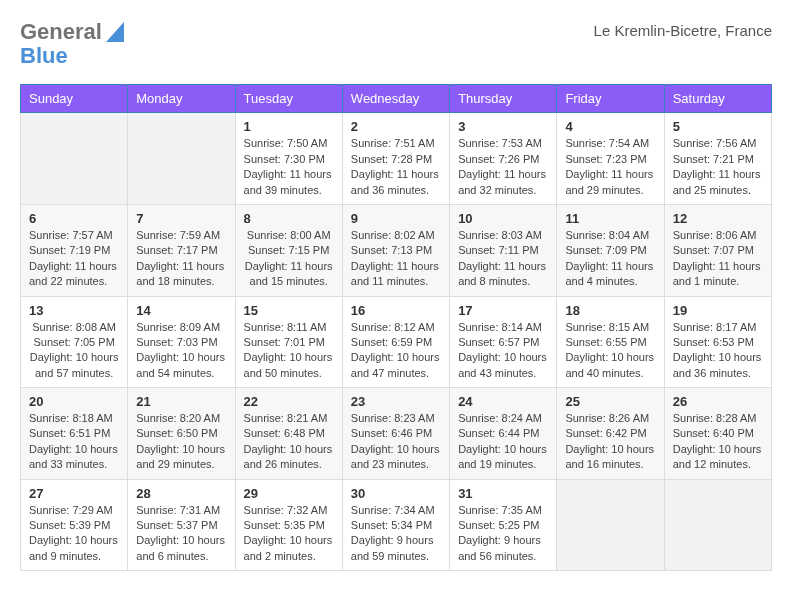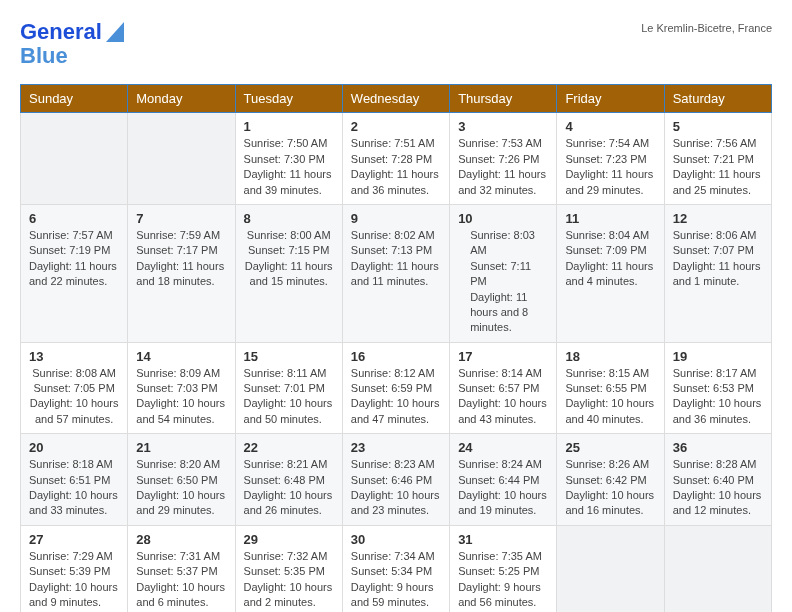--- a/index.html
+++ b/index.html
@@ -20,46 +20,46 @@
       display: flex;
       align-items: center;
     }
     .logo-text {
       font-size: 22px;
       font-weight: bold;
       color: #333;
       line-height: 1.1;
     }
     .logo-text span {
-      color: #1d4ed8;
+      color: #737373;
     }
     .logo-wrapper {
       display: flex;
       flex-direction: column;
     }
     .title-block {
       text-align: right;
     }
     .month-year {
       font-size: 36px;
       font-weight: 300;
       color: #333;
     }
     .location {
-      font-size: 11px;
+      font-size: 15px;
       color: #555;
       margin-top: 2px;
     }
     .calendar {
       width: 100%;
       border-collapse: collapse;
       font-size: 11px;
     }
     .calendar th {
-      background-color: #a16207;
+      background-color: #8b5cf6;
       color: #fff;
       text-align: left;
       padding: 6px 8px;
       font-size: 13px;
       font-weight: normal;
       border: 1px solid #3a7fc1;
     }
     .calendar td {
       width: calc(100% / 7);
       vertical-align: top;
@@ -182,21 +182,21 @@
 Daylight: 11 hours and 15 minutes.</div>
         </td>
         <td>
           <div class="day-num">9</div>
           <div class="day-info" style="white-space: pre-line;">Sunrise: 8:02 AM
 Sunset: 7:13 PM
 Daylight: 11 hours and 11 minutes.</div>
         </td>
         <td>
           <div class="day-num">10</div>
-          <div class="day-info" style="white-space: pre-line; margin-left: 12px;">Sunrise: 8:03 AM
+          <div class="day-info" style="white-space: pre-line;">Sunrise: 8:03 AM
 Sunset: 7:11 PM
 Daylight: 11 hours and 8 minutes.</div>
         </td>
         <td>
           <div class="day-num">11</div>
           <div class="day-info" style="white-space: pre-line;">Sunrise: 8:04 AM
 Sunset: 7:09 PM
 Daylight: 11 hours and 4 minutes.</div>
         </td>
         <td>
@@ -281,21 +281,21 @@
 Sunset: 6:44 PM
 Daylight: 10 hours and 19 minutes.</div>
         </td>
         <td>
           <div class="day-num">25</div>
           <div class="day-info" style="white-space: pre-line;">Sunrise: 8:26 AM
 Sunset: 6:42 PM
 Daylight: 10 hours and 16 minutes.</div>
         </td>
         <td>
-          <div class="day-num">36</div>
+          <div class="day-num">26</div>
           <div class="day-info" style="white-space: pre-line;">Sunrise: 8:28 AM
 Sunset: 6:40 PM
 Daylight: 10 hours and 12 minutes.</div>
         </td>
       </tr>
       <tr>
         <td>
           <div class="day-num">27</div>
           <div class="day-info" style="white-space: pre-line;">Sunrise: 7:29 AM
 Sunset: 5:39 PM

